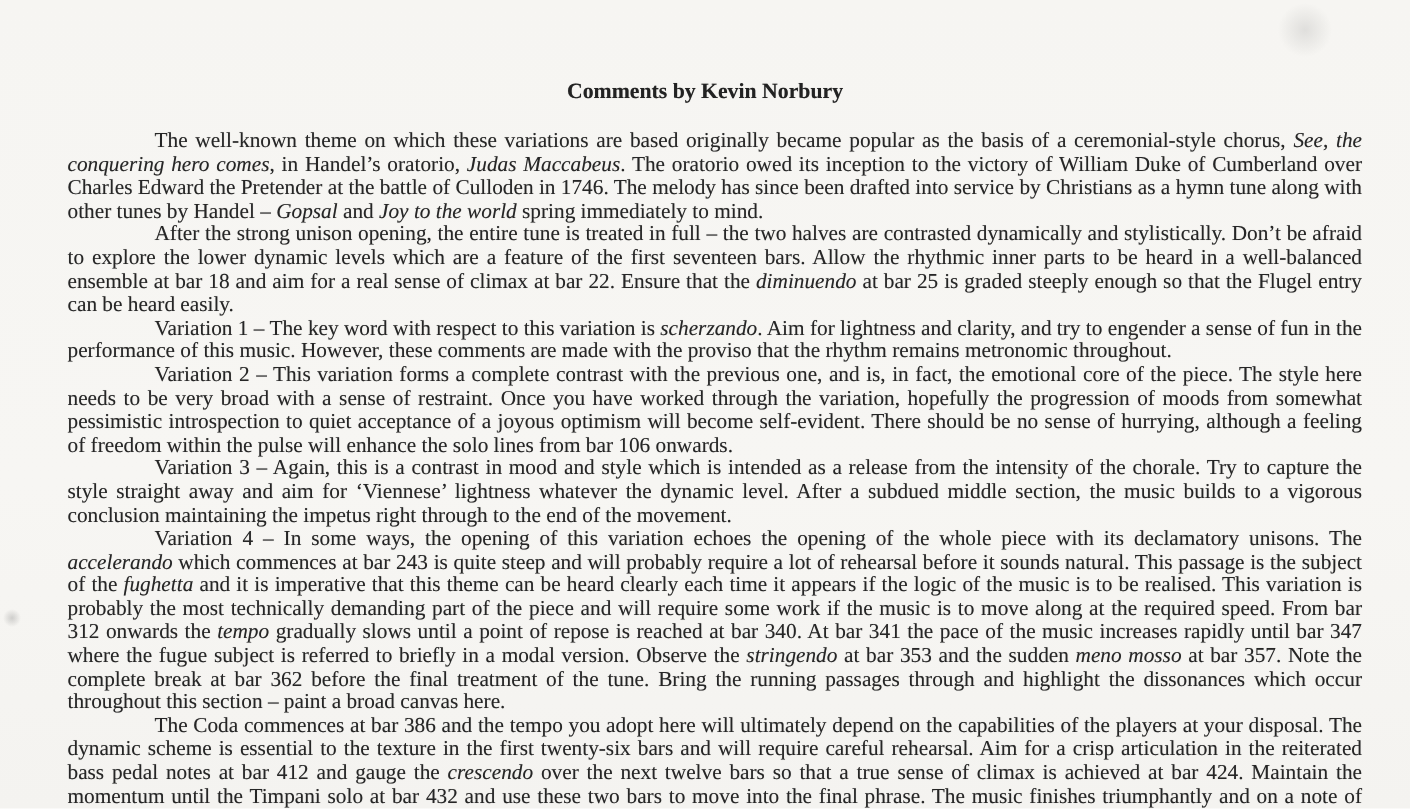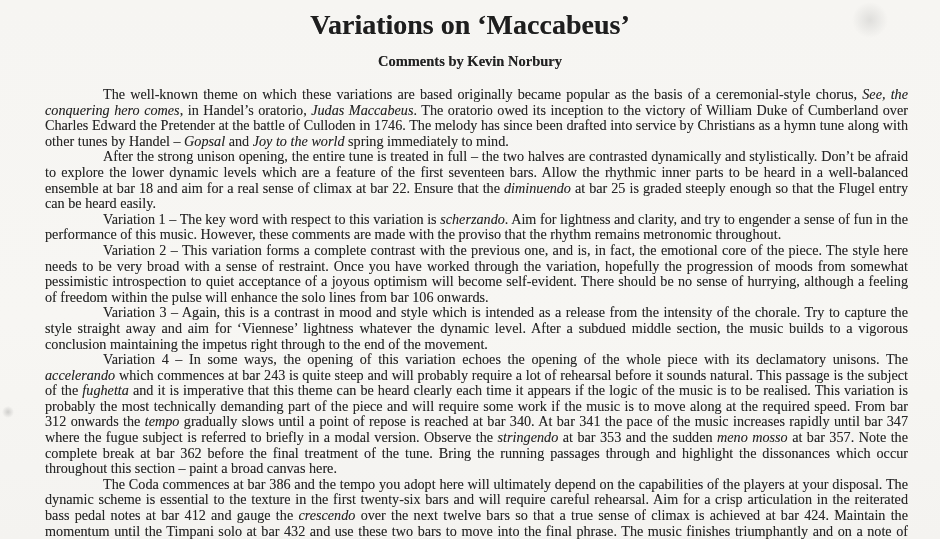--- a/index.html
+++ b/index.html
@@ -63,21 +63,20 @@
     margin: 0;
     text-indent: 58px;
   }
   .seg-italic { font-style: italic; }
   .seg-bold { font-weight: normal; }
 </style>
 </head>
 <body>
 
 <div class="page">
-  <h1 class="doc-title">Variations on ‘Maccabeus’</h1>
   <h2 class="doc-subtitle">Comments by Kevin Norbury</h2>
   <div class="doc-body">
       <p class="doc-para"><span class="seg-normal">The well-known theme on which these variations are based originally became popular as the basis of a ceremonial-style chorus, </span><span class="seg-italic">See, the conquering hero comes</span><span class="seg-normal">, in Handel’s oratorio, </span><span class="seg-italic">Judas Maccabeus</span><span class="seg-normal">.  The oratorio owed its inception to the victory of William Duke of Cumberland over Charles Edward the Pretender at the battle of Culloden in 1746.  The melody has since been drafted into service by Christians as a hymn tune along with other tunes by Handel – </span><span class="seg-italic">Gopsal</span><span class="seg-normal"> and </span><span class="seg-italic">Joy to the world</span><span class="seg-normal"> spring immediately to mind.</span></p>
       <p class="doc-para"><span class="seg-normal">After the strong unison opening, the entire tune is treated in full – the two halves are contrasted dynamically and stylistically.  Don’t be afraid to explore the lower dynamic levels which are a feature of the first seventeen bars.  Allow the rhythmic inner parts to be heard in a well-balanced ensemble at bar 18 and aim for a real sense of climax at bar 22.  Ensure that the </span><span class="seg-italic">diminuendo</span><span class="seg-normal"> at bar 25 is graded steeply enough so that the Flugel entry can be heard easily.</span></p>
       <p class="doc-para"><span class="seg-bold">Variation 1</span><span class="seg-normal"> – The key word with respect to this variation is </span><span class="seg-italic">scherzando</span><span class="seg-normal">.  Aim for lightness and clarity, and try to engender a sense of fun in the performance of this music.  However, these comments are made with the proviso that the rhythm remains metronomic throughout.</span></p>
       <p class="doc-para"><span class="seg-bold">Variation 2</span><span class="seg-normal"> – This variation forms a complete contrast with the previous one, and is, in fact, the emotional core of the piece.  The style here needs to be very broad with a sense of restraint.  Once you have worked through the variation, hopefully the progression of moods from somewhat pessimistic introspection to quiet acceptance of a joyous optimism will become self-evident.  There should be no sense of hurrying, although a feeling of freedom within the pulse will enhance the solo lines from bar 106 onwards.</span></p>
       <p class="doc-para"><span class="seg-bold">Variation 3</span><span class="seg-normal"> – Again, this is a contrast in mood and style which is intended as a release from the intensity of the chorale.  Try to capture the style straight away and aim for ‘Viennese’ lightness whatever the dynamic level.  After a subdued middle section, the music builds to a vigorous conclusion maintaining the impetus right through to the end of the movement.</span></p>
       <p class="doc-para"><span class="seg-bold">Variation 4</span><span class="seg-normal"> – In some ways, the opening of this variation echoes the opening of the whole piece with its declamatory unisons.  The </span><span class="seg-italic">accelerando</span><span class="seg-normal"> which commences at bar 243 is quite steep and will probably require a lot of rehearsal before it sounds natural.  This passage is the subject of the </span><span class="seg-italic">fughetta</span><span class="seg-normal"> and it is imperative that this theme can be heard clearly each time it appears if the logic of the music is to be realised.  This variation is probably the most technically demanding part of the piece and will require some work if the music is to move along at the required speed.  From bar 312 onwards the </span><span class="seg-italic">tempo</span><span class="seg-normal"> gradually slows until a point of repose is reached at bar 340.  At bar 341 the pace of the music increases rapidly until bar 347 where the fugue subject is referred to briefly in a modal version.  Observe the </span><span class="seg-italic">stringendo</span><span class="seg-normal"> at bar 353 and the sudden </span><span class="seg-italic">meno mosso</span><span class="seg-normal"> at bar 357.  Note the complete break at bar 362 before the final treatment of the tune.  Bring the running passages through and highlight the dissonances which occur throughout this section – paint a broad canvas here.</span></p>
       <p class="doc-para"><span class="seg-normal">The Coda commences at bar 386 and the tempo you adopt here will ultimately depend on the capabilities of the players at your disposal.  The dynamic scheme is essential to the texture in the first twenty-six bars and will require careful rehearsal.  Aim for a crisp articulation in the reiterated bass pedal notes at bar 412 and gauge the </span><span class="seg-italic">crescendo</span><span class="seg-normal"> over the next twelve bars so that a true sense of climax is achieved at bar 424.  Maintain the momentum until the Timpani solo at bar 432 and use these two bars to move into the final phrase.  The music finishes triumphantly and on a note of exultation.</span></p>
     </div>

